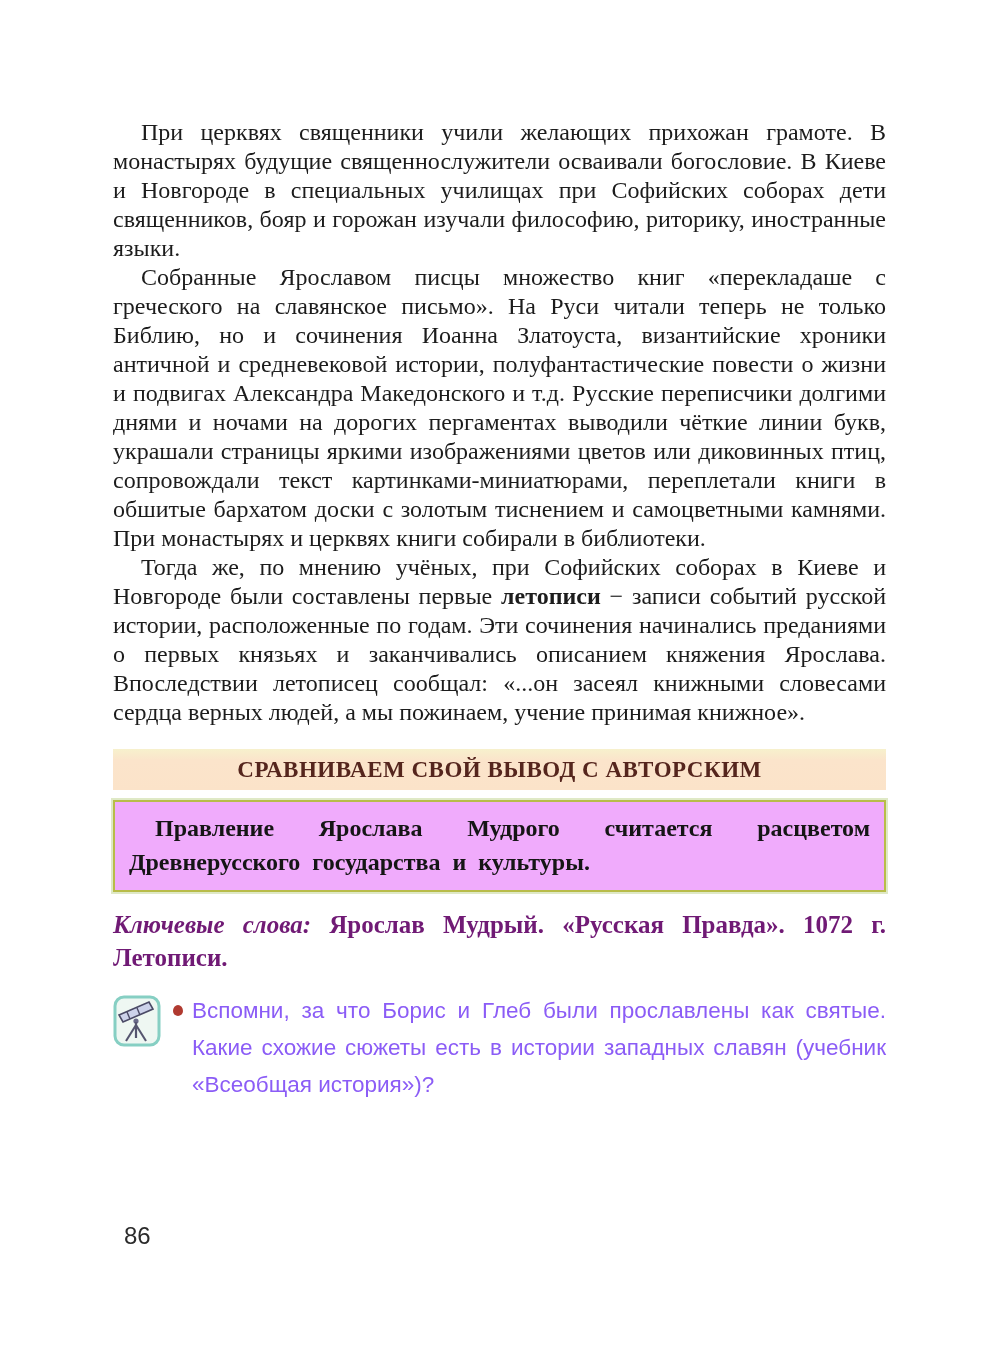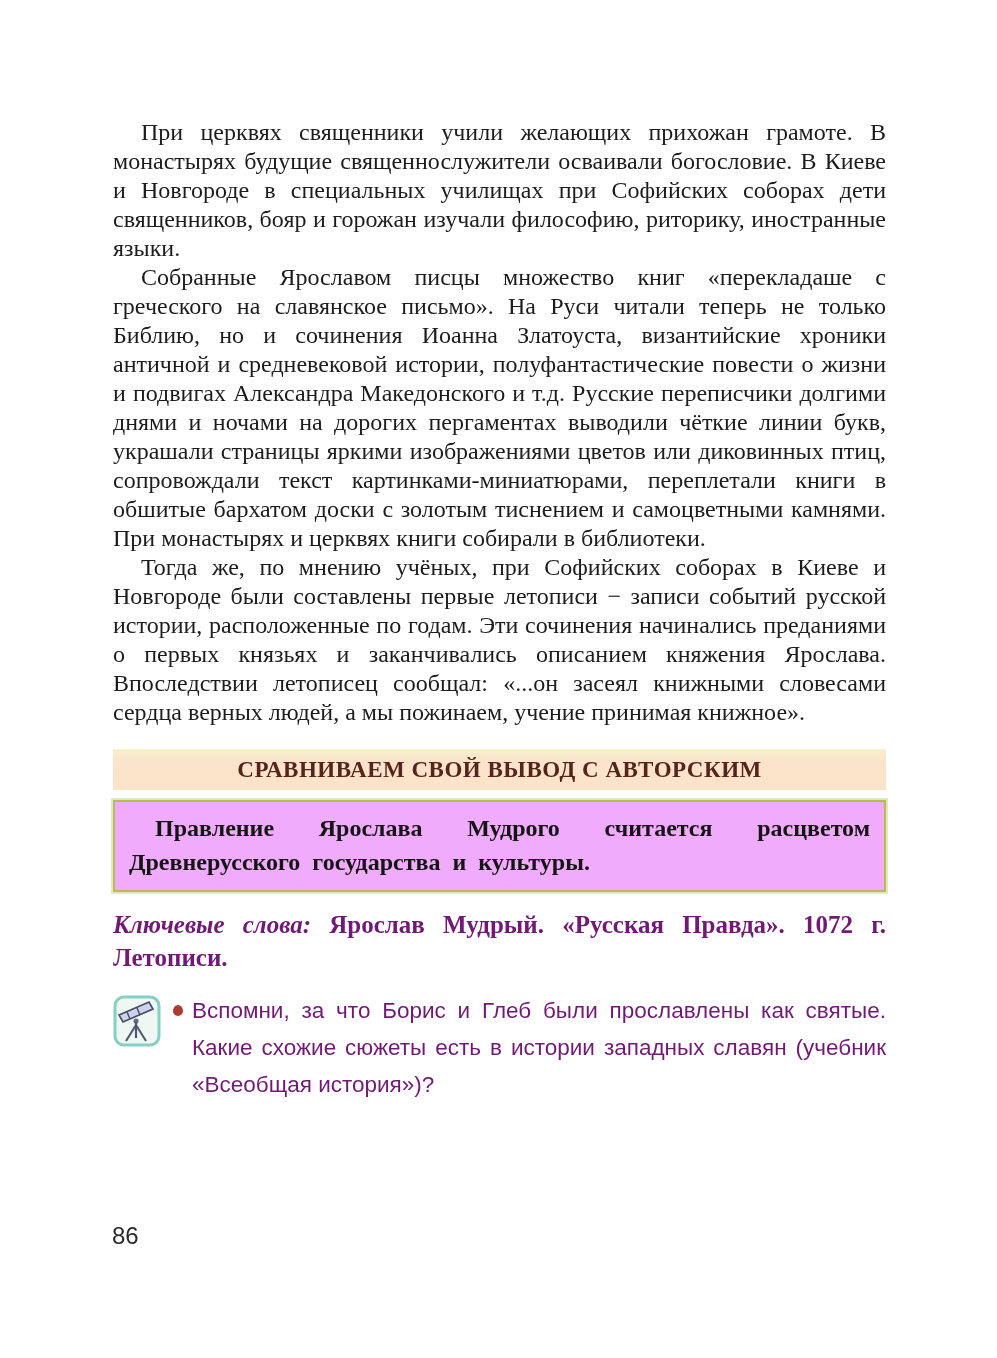--- a/index.html
+++ b/index.html
@@ -24,21 +24,21 @@
     width: 773px;
   }
   .body-para {
     margin: 0;
     font-size: 24px;
     line-height: 29px;
     text-align: justify;
     text-indent: 28px;
     color: #1c1c1c;
   }
-  .body-para .term { font-weight: normal; }
+  .body-para .term { font-weight: bold; }
 
   .banner {
     margin-top: 22px;
     height: 41px;
     display: flex;
     align-items: center;
     justify-content: center;
     background: linear-gradient(180deg, #f7f1cd 0%, #fbe4cb 28%, #fbe3c9 100%);
     color: #55251d;
     font-weight: bold;
@@ -96,26 +96,26 @@
     margin: 13px 9px 0 0;
   }
   .bullet-red  { background: #b03a30; }
   .bullet-blue { background: #3f93c0; margin-left: 2px; }
   .task-text {
     margin: 0;
     flex: 1 1 auto;
     font-family: "Liberation Sans", "DejaVu Sans", sans-serif;
     font-size: 22.5px;
     line-height: 37px;
-    color: #701a75;
+    color: #8b5cf6;
     text-align: justify;
   }
   .page-number {
     position: absolute;
-    left: 112px;
+    left: 124px;
     top: 1222px;
     font-family: "Liberation Sans", "DejaVu Sans", sans-serif;
     font-size: 24px;
     color: #2b2b2b;
   }
 </style>
 </head>
 <body>
 
 <div class="page">

